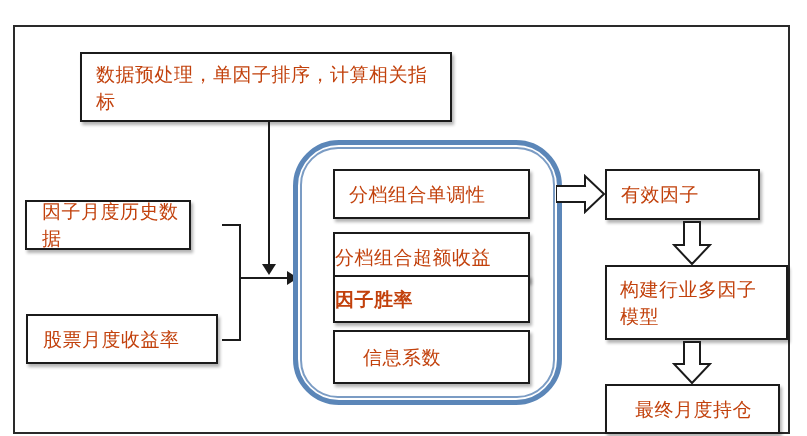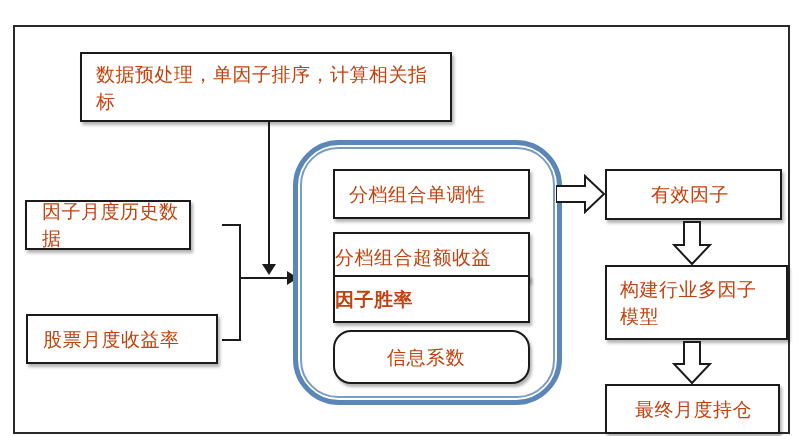--- a/index.html
+++ b/index.html
@@ -19,22 +19,22 @@
     line-height:27px;
   }
   .box span{white-space:pre-line;}
   .top-box{left:80px;top:40px;width:372px;height:70px;align-items:flex-start;padding:7px 14px 0 14px;}
   .left-box1{left:25px;top:188px;width:166px;height:50px;padding-left:15px;}
   .left-box2{left:26px;top:302px;width:192px;height:50px;padding-left:15px;}
   .cbox{left:333px;width:197px;}
   .cbox-a{top:157px;height:50px;padding-left:14px;}
   .cbox-b{top:220px;height:50px;padding-left:0;}
   .cbox-c{top:263px;height:48px;font-weight:bold;}
-  .cbox-d{top:318px;height:54px;padding-left:52px;border-radius:18px;}
-  .rbox-1{left:605px;top:157px;width:177px;height:51px;padding-left:44px;}
+  .cbox-d{top:318px;height:54px;padding-left:28px;}
+  .rbox-1{left:605px;top:157px;width:155px;height:51px;padding-left:14px;}
   .rbox-2{left:605px;top:253px;width:183px;height:75px;align-items:flex-start;padding:9px 10px 0 13px;}
   .rbox-3{left:605px;top:372px;width:175px;height:50px;padding-left:28px;}
   .blue-container{
     position:absolute;left:293px;top:128px;width:269px;height:265px;
     box-sizing:border-box;border:5px solid #5b86b8;border-radius:46px;
   }
   .blue-container::before{
     content:"";position:absolute;inset:2px;border:2px solid #7b9cc4;border-radius:38px;
   }
   .hline,.vline{position:absolute;background:#1b1b1b;}

